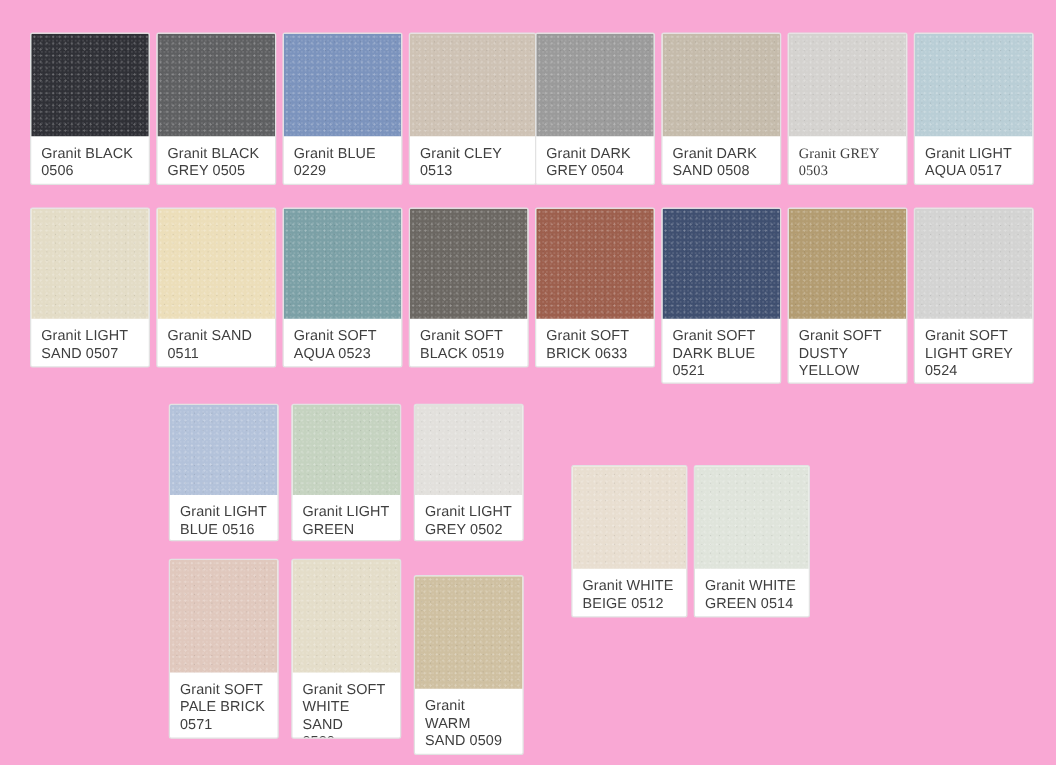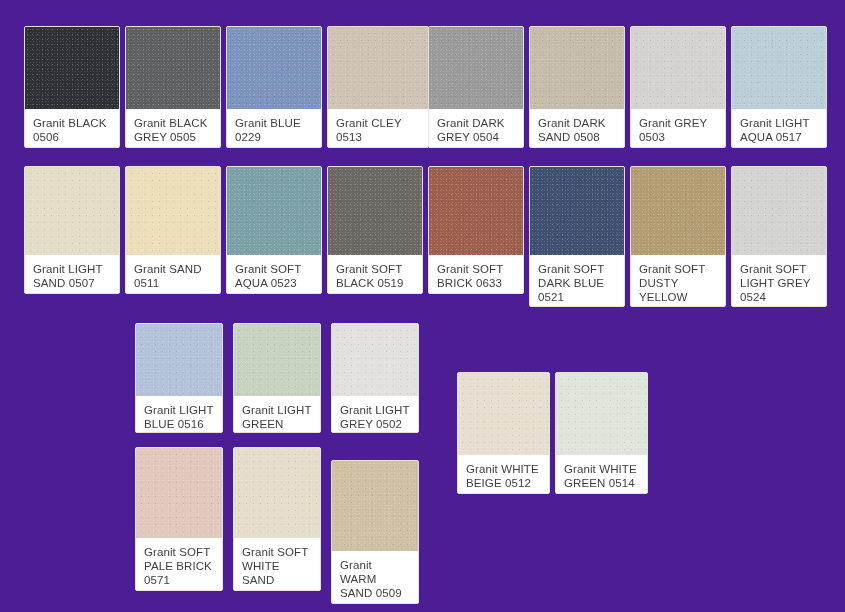--- a/index.html
+++ b/index.html
@@ -61,21 +61,21 @@
     font-size: 11.5px;
     line-height: 14px;
     color: #3f3f3f;
     letter-spacing: 0.1px;
     white-space: pre-line;
   }
 </style>
 </head>
 <body>
 
-<div id="swatch-board" style="background: #4c1d95;">
+<div id="swatch-board" style="background: #f9a8d4;">
     <div class="swatch-card" style="left: 24px; top: 26px; width: 96px; height: 122px; border-color: rgb(226, 226, 226);">
       <div class="swatch-chip" style="height: 82px; background: rgb(47, 48, 54);"></div>
       <div class="swatch-caption" style="color: rgb(63, 63, 63);">Granit BLACK
 0506</div>
     </div>
     <div class="swatch-card" style="left: 125px; top: 26px; width: 96px; height: 122px; border-color: rgb(226, 226, 226);">
       <div class="swatch-chip" style="height: 82px; background: rgb(94, 95, 97);"></div>
       <div class="swatch-caption" style="color: rgb(63, 63, 63);">Granit BLACK
 GREY 0505</div>
     </div>
@@ -94,21 +94,21 @@
       <div class="swatch-caption" style="color: rgb(63, 63, 63);">Granit DARK
 GREY 0504</div>
     </div>
     <div class="swatch-card" style="left: 529px; top: 26px; width: 96px; height: 122px; border-color: rgb(226, 226, 226);">
       <div class="swatch-chip" style="height: 82px; background: rgb(197, 187, 171);"></div>
       <div class="swatch-caption" style="color: rgb(63, 63, 63);">Granit DARK
 SAND 0508</div>
     </div>
     <div class="swatch-card" style="left: 630px; top: 26px; width: 96px; height: 122px; border-color: rgb(226, 226, 226);">
       <div class="swatch-chip" style="height: 82px; background: rgb(212, 210, 207);"></div>
-      <div class="swatch-caption" style="color: rgb(63, 63, 63);">Granit GREY
+      <div class="swatch-caption" style="color: rgb(63, 63, 63); font-family: Liberation Serif, serif;">Granit GREY
 0503</div>
     </div>
     <div class="swatch-card" style="left: 731px; top: 26px; width: 96px; height: 122px; border-color: rgb(226, 226, 226);">
       <div class="swatch-chip" style="height: 82px; background: rgb(185, 206, 214);"></div>
       <div class="swatch-caption" style="color: rgb(63, 63, 63);">Granit LIGHT
 AQUA 0517</div>
     </div>
     <div class="swatch-card" style="left: 24px; top: 166px; width: 96px; height: 128px; border-color: rgb(226, 226, 226);">
       <div class="swatch-chip" style="height: 88px; background: rgb(227, 220, 198);"></div>
       <div class="swatch-caption" style="color: rgb(63, 63, 63);">Granit LIGHT

